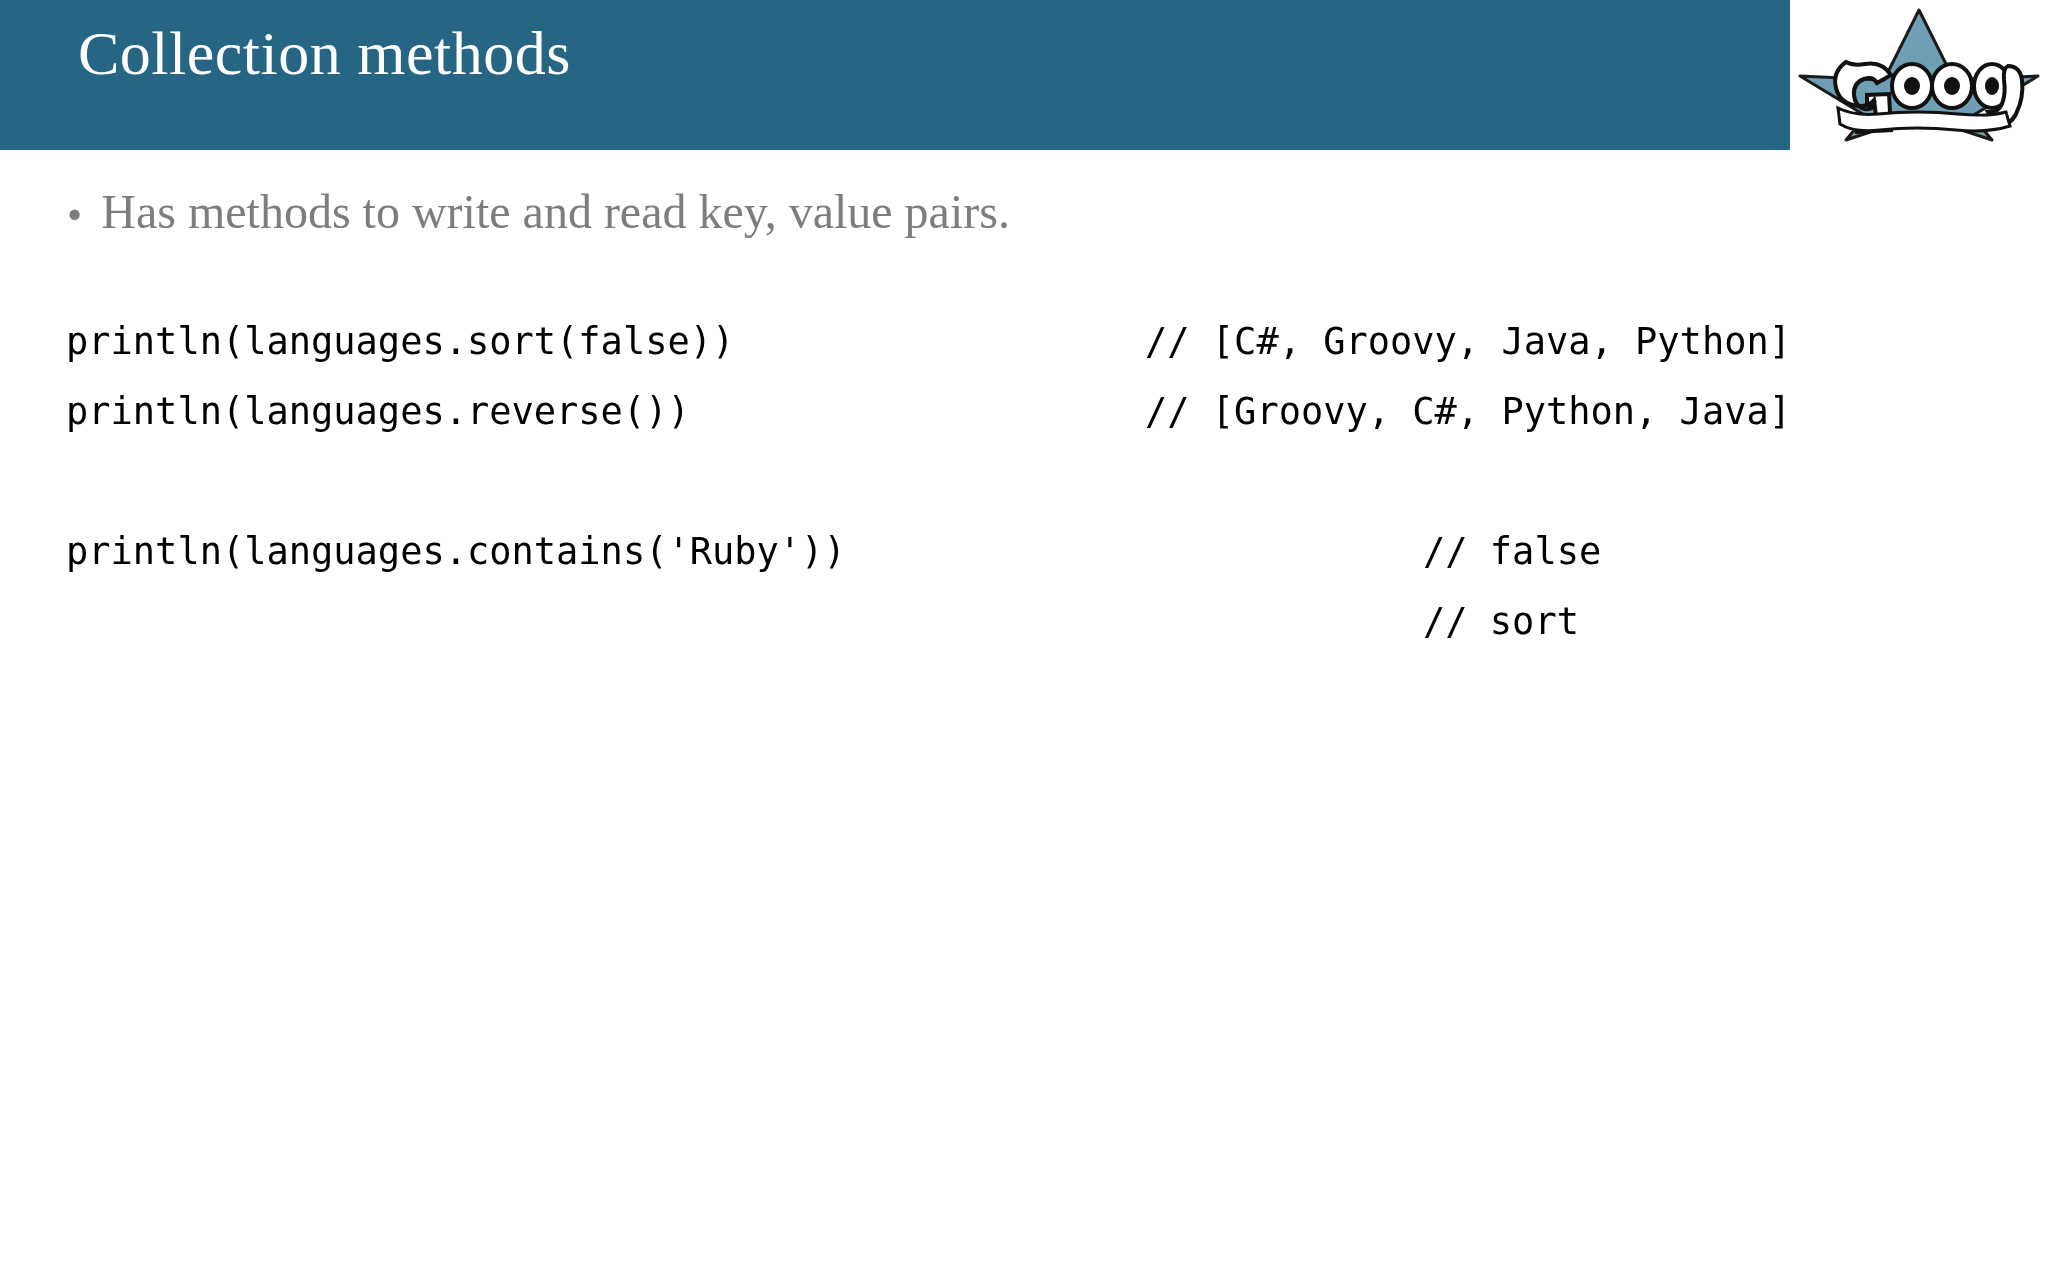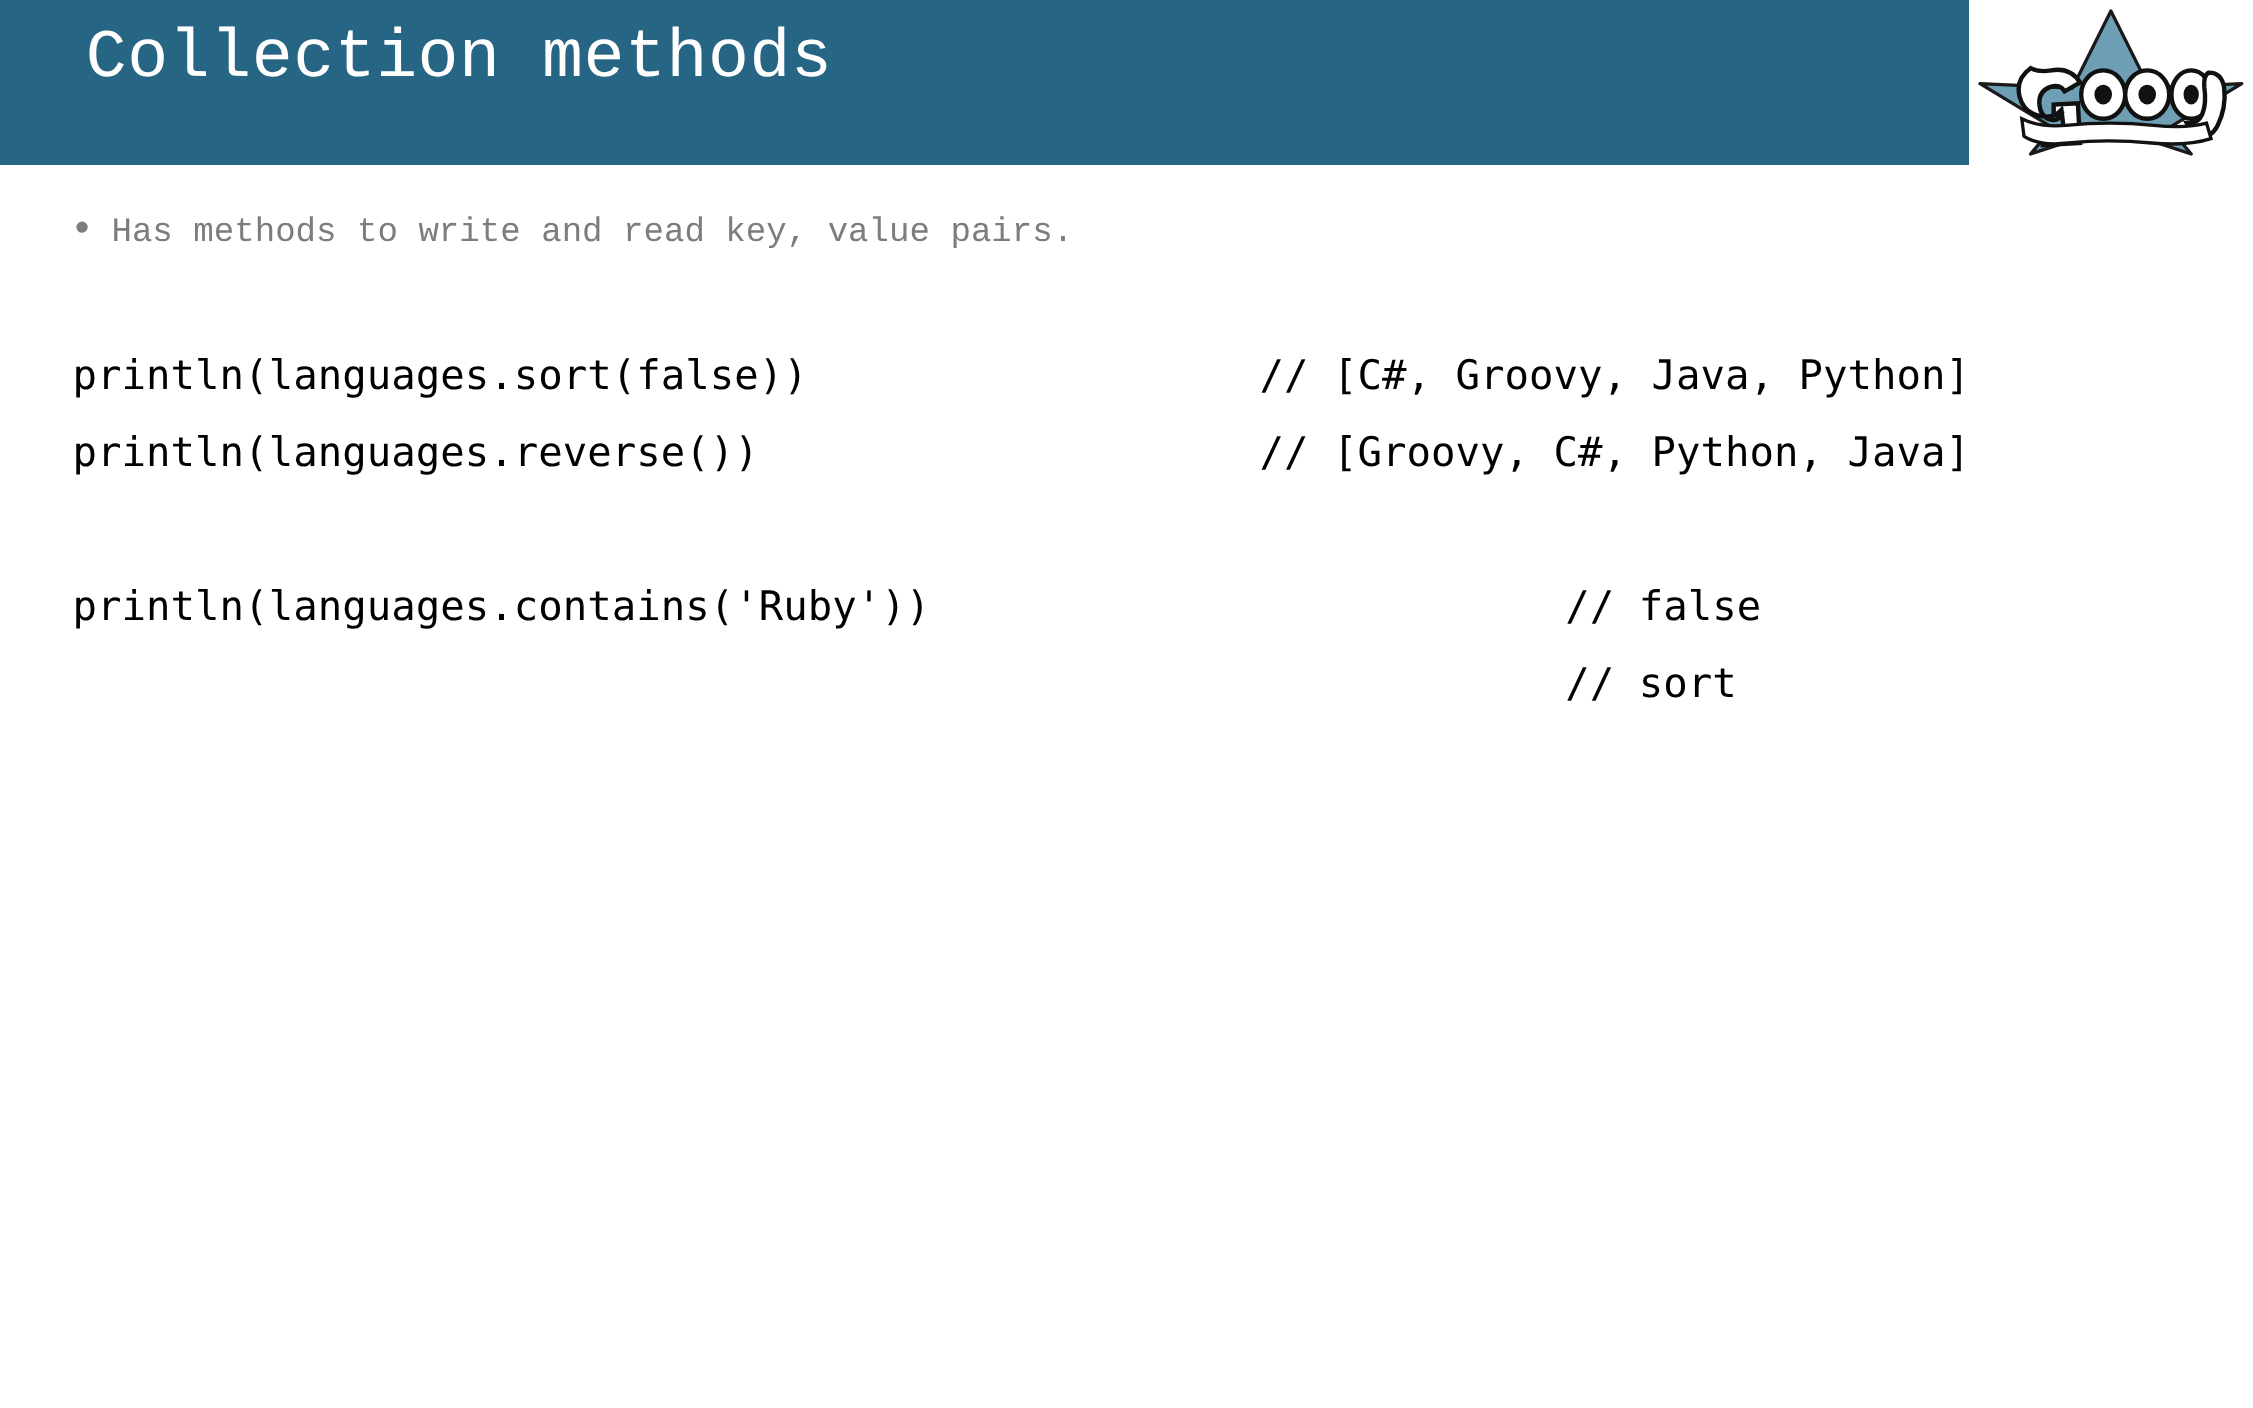--- a/index.html
+++ b/index.html
@@ -24,21 +24,21 @@
     height: 150px;
     background: #266684;
   }
   .slide-title {
     position: absolute;
     left: 78px;
     top: 22px;
     font-size: 62px;
     line-height: 1.0;
     color: #ffffff;
-    font-family: Liberation Mono, monospace;
+    font-family: Liberation Serif, serif;
     font-weight: 400;
     letter-spacing: 0.5px;
     white-space: nowrap;
   }
 
   
   .logo-panel {
     position: absolute;
     left: 1790px;
     top: 0;
@@ -77,23 +77,23 @@
     align-items: baseline;
     white-space: nowrap;
   }
   .bullet-dot {
     font-size: 38px;
     color: #7d7d7d;
     line-height: 1;
     margin-right: 20px;
   }
   .bullet-text {
-    font-size: 31px;
+    font-size: 48px;
     color: #7d7d7d;
-    font-family: Liberation Mono, monospace;
+    font-family: Liberation Serif, serif;
     line-height: 1;
   }
 
   .code-block {
     position: absolute;
     left: 66px;
     top: 100px;
     width: 1960px;
     font-family: "DejaVu Sans Mono", monospace;
     font-size: 37px;

